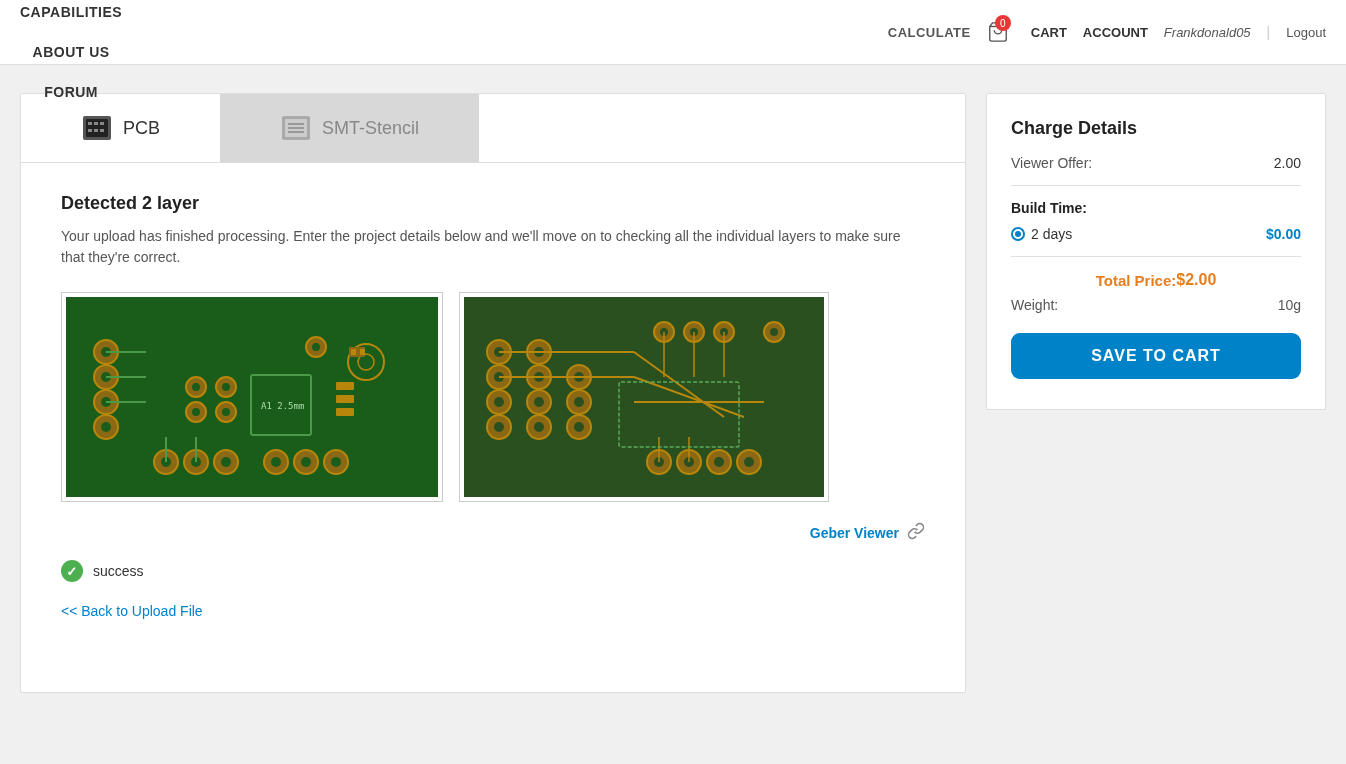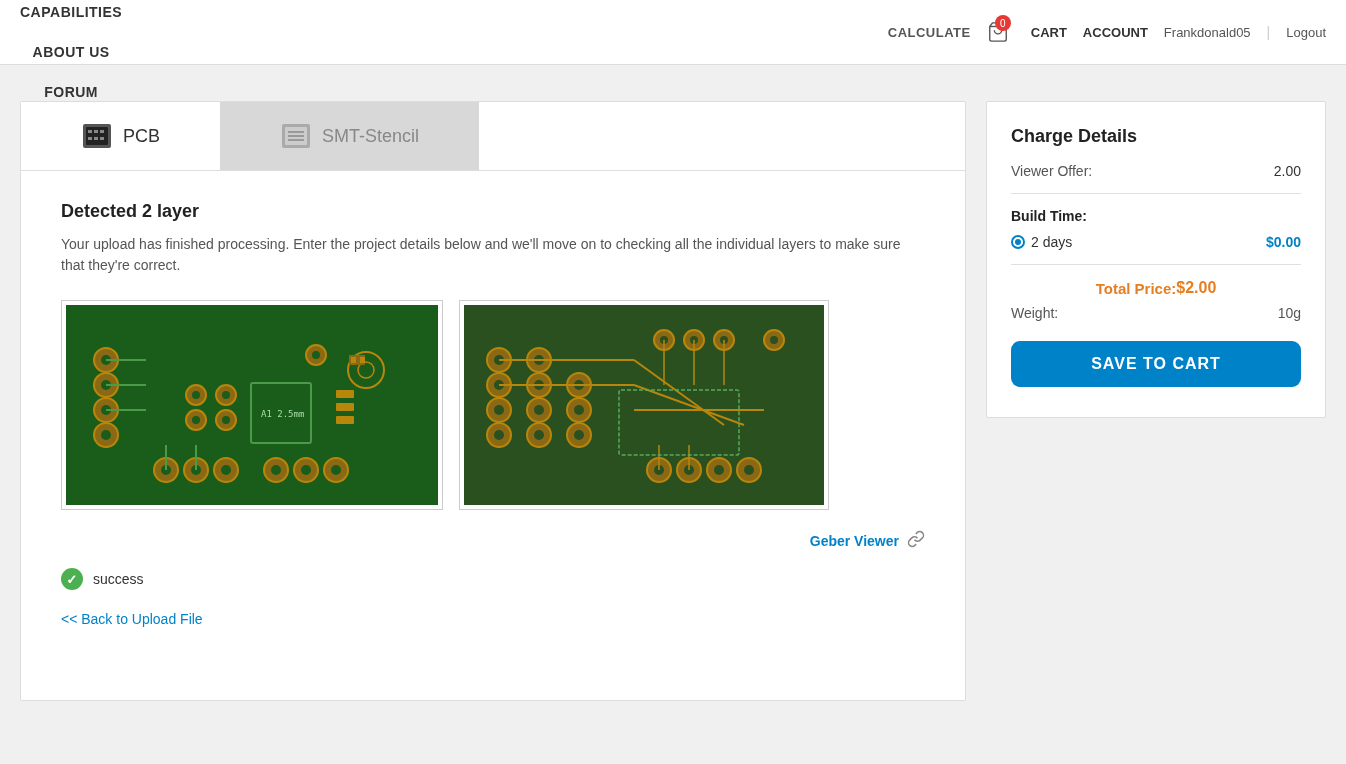--- a/index.html
+++ b/index.html
@@ -88,38 +88,39 @@
     }
     .account-label {
       font-size: 13px;
       font-weight: 600;
       color: #333;
       cursor: pointer;
     }
     .user-label {
       font-size: 13px;
       color: #555;
+      font-style: italic;
     }
     .divider-v {
       color: #ccc;
       font-size: 14px;
     }
     .logout-label {
       font-size: 13px;
       color: #555;
       cursor: pointer;
     }
 
     
     .main-content {
       display: flex;
       padding: 20px;
       gap: 20px;
       max-width: 1346px;
-      margin: 16px auto;
+      margin: 8px auto;
     }
 
     
     .left-panel {
       flex: 1;
       background: #fff;
       border: 1px solid #ddd;
       border-radius: 2px;
       min-height: 600px;
       padding: 0;

